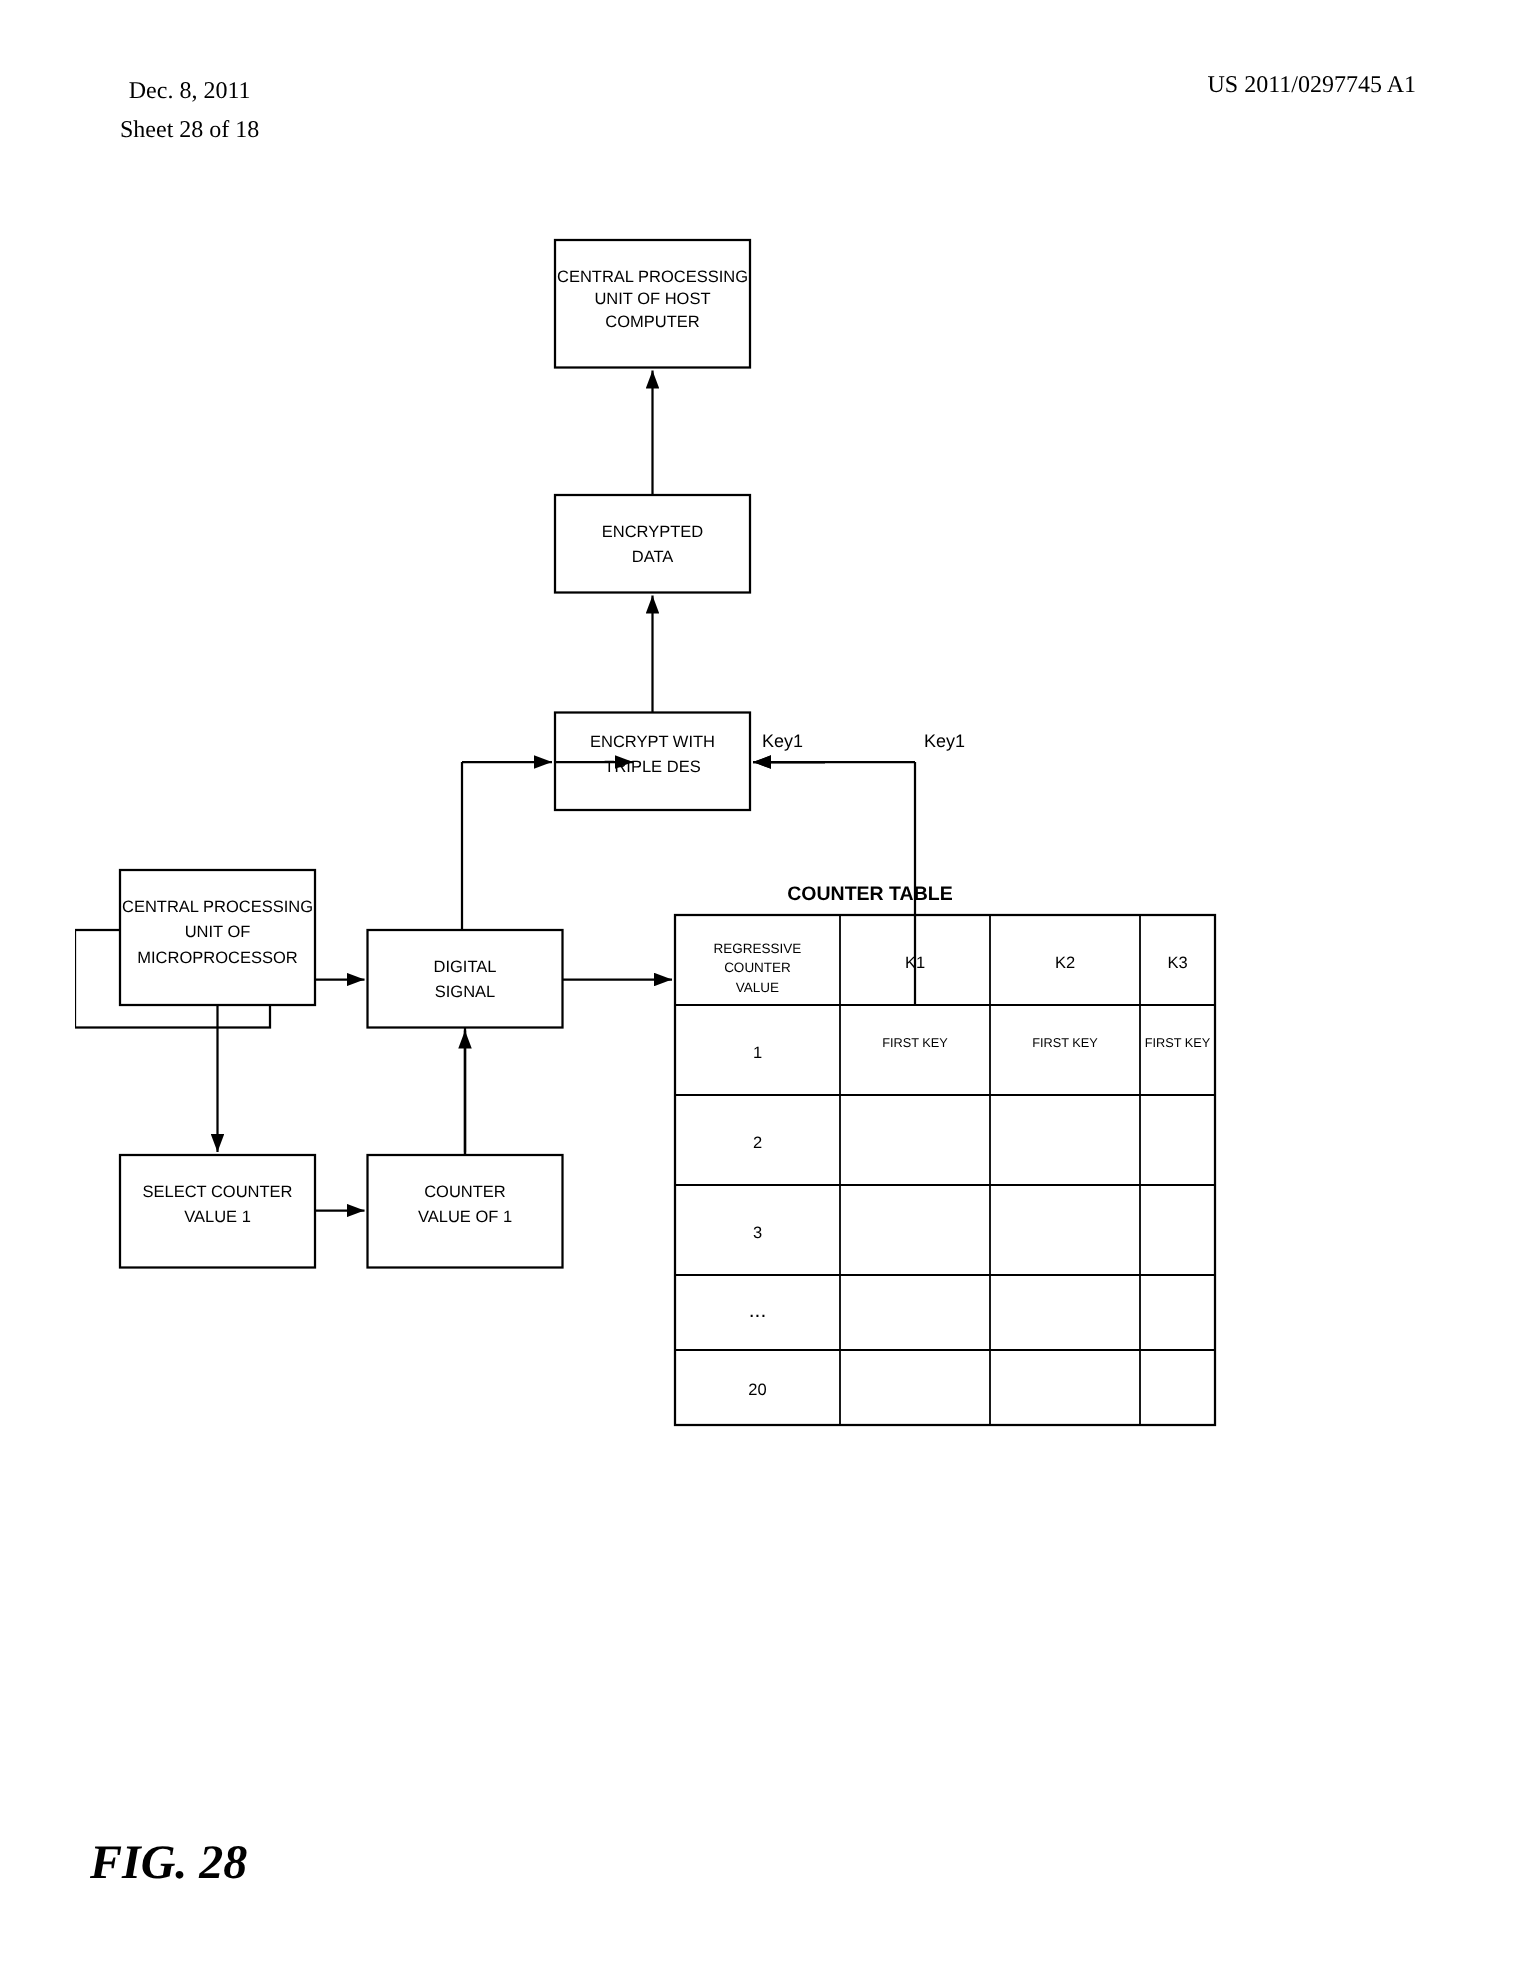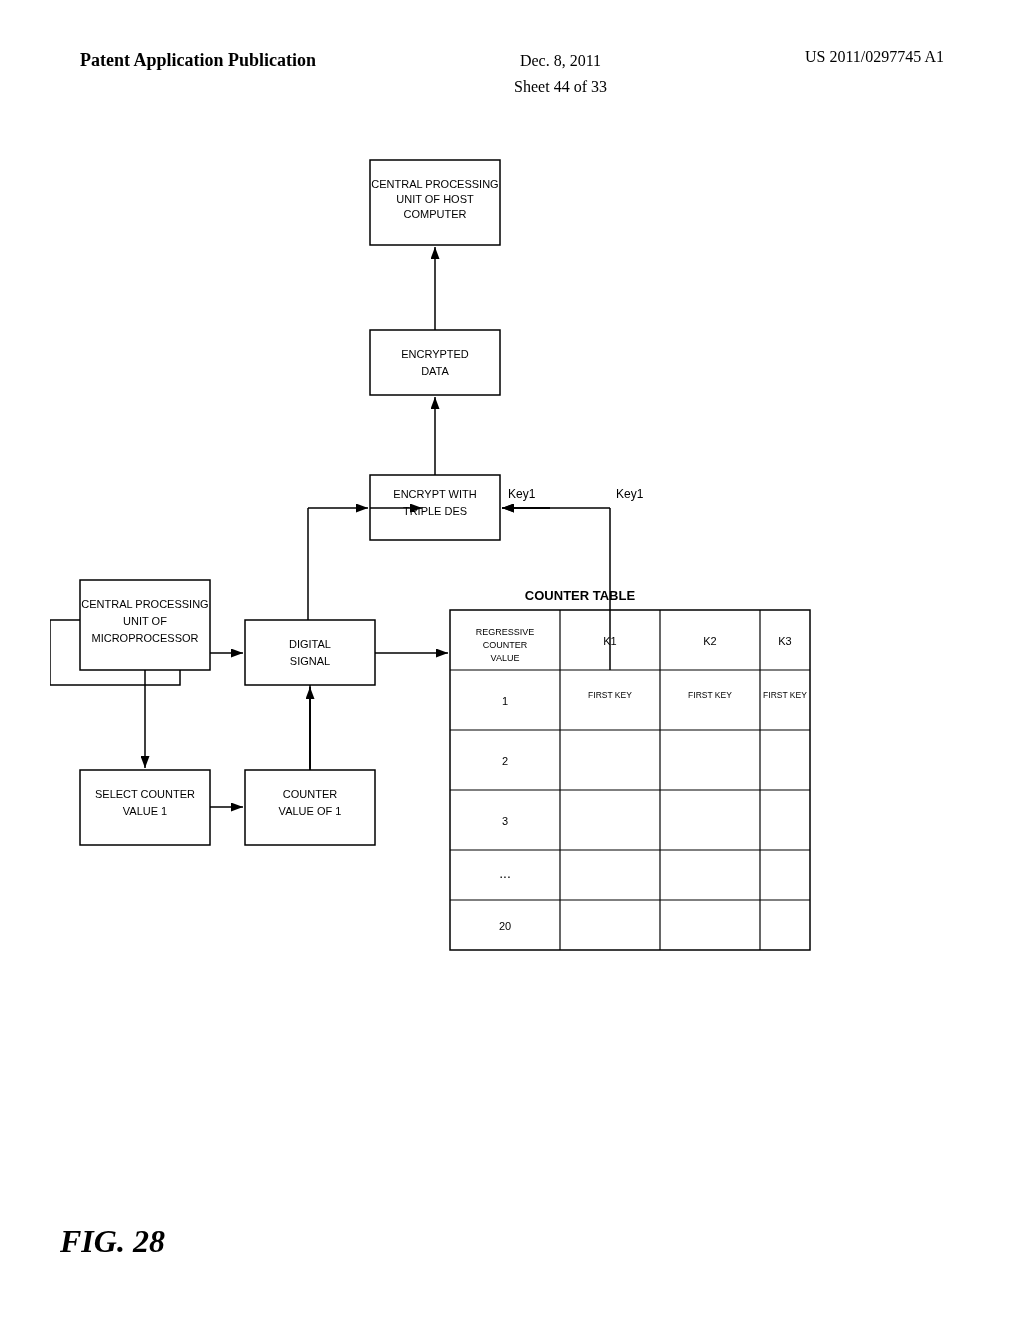--- a/index.html
+++ b/index.html
@@ -88,24 +88,23 @@
 
     .table-line {
       stroke: black;
       stroke-width: 1.2;
     }
   </style>
 </head>
 <body>
 
 <div class="page-header">
-  <div class="header-left">Patent Application Publication</div>
   <div class="header-center">
     <div>Dec. 8, 2011</div>
-    <div>Sheet 44 of 33</div>
+    <div>Sheet 28 of 18</div>
   </div>
   <div class="header-right">US 2011/0297745 A1</div>
 </div>
 
 <div class="fig-label">FIG. 28</div>
 
 <svg class="diagram-svg" viewBox="0 0 900 1100" style="position:absolute; top:140px; left:50px; width:920px; height:1100px;">
   <defs>
     <marker id="arrowhead" markerWidth="8" markerHeight="6" refX="8" refY="3" orient="auto">
       <polygon points="0 0, 8 3, 0 6" fill="black"></polygon>

